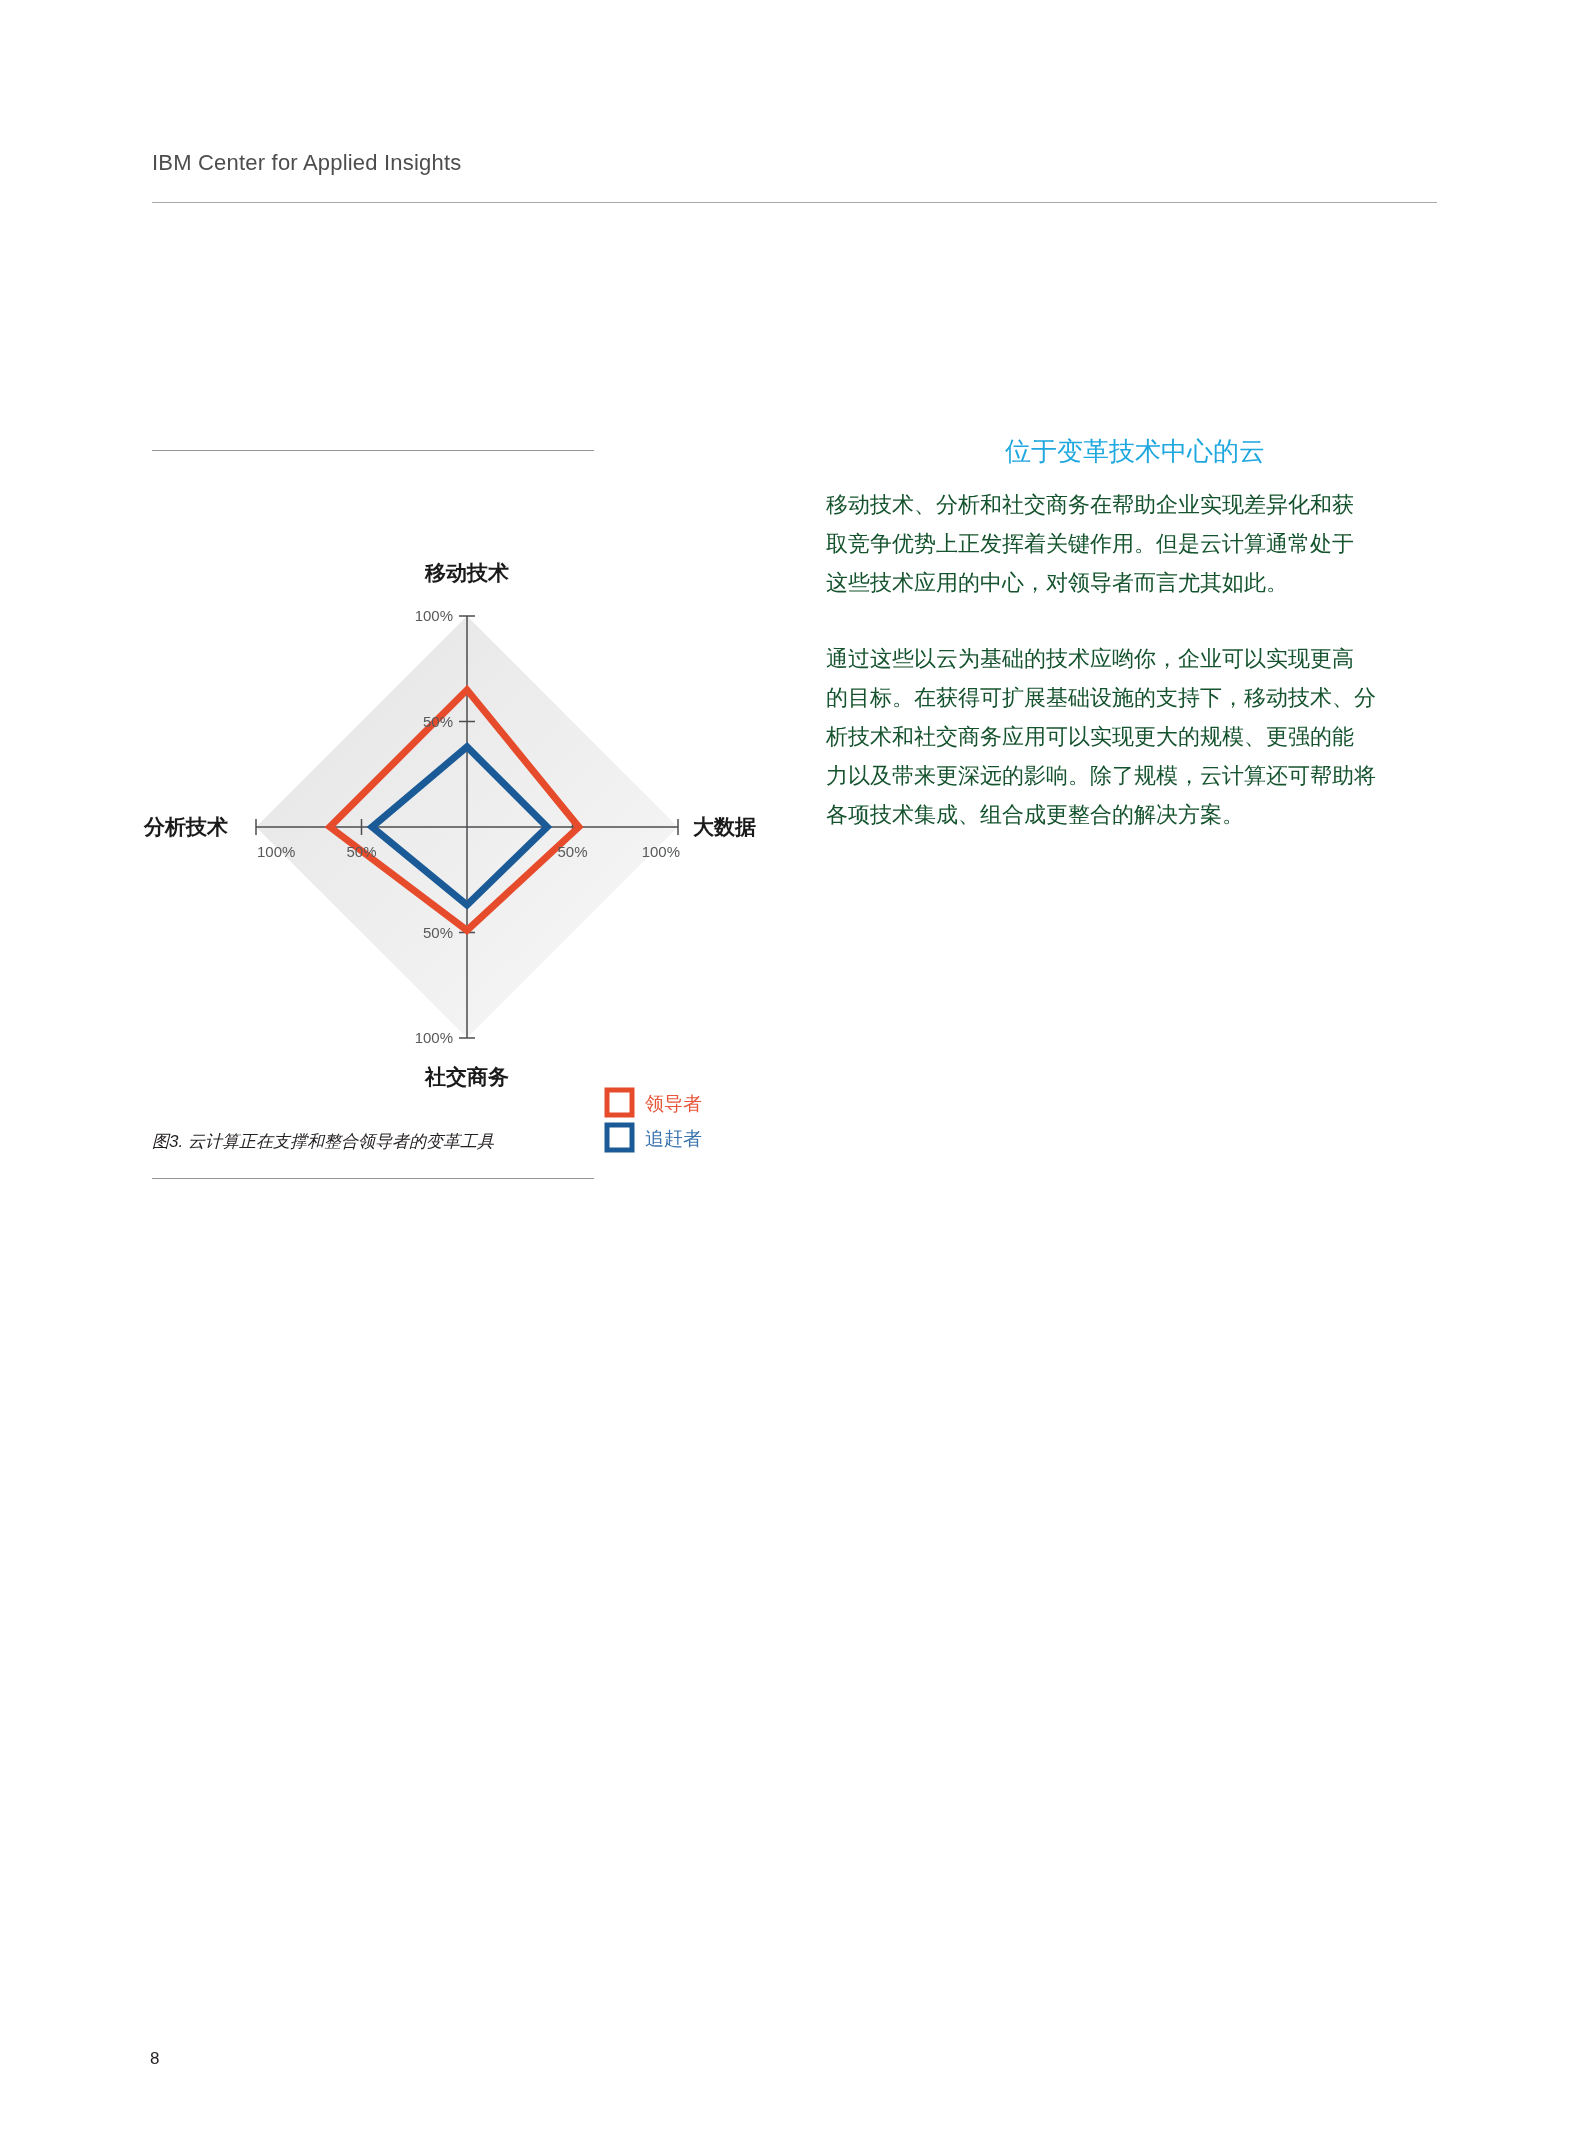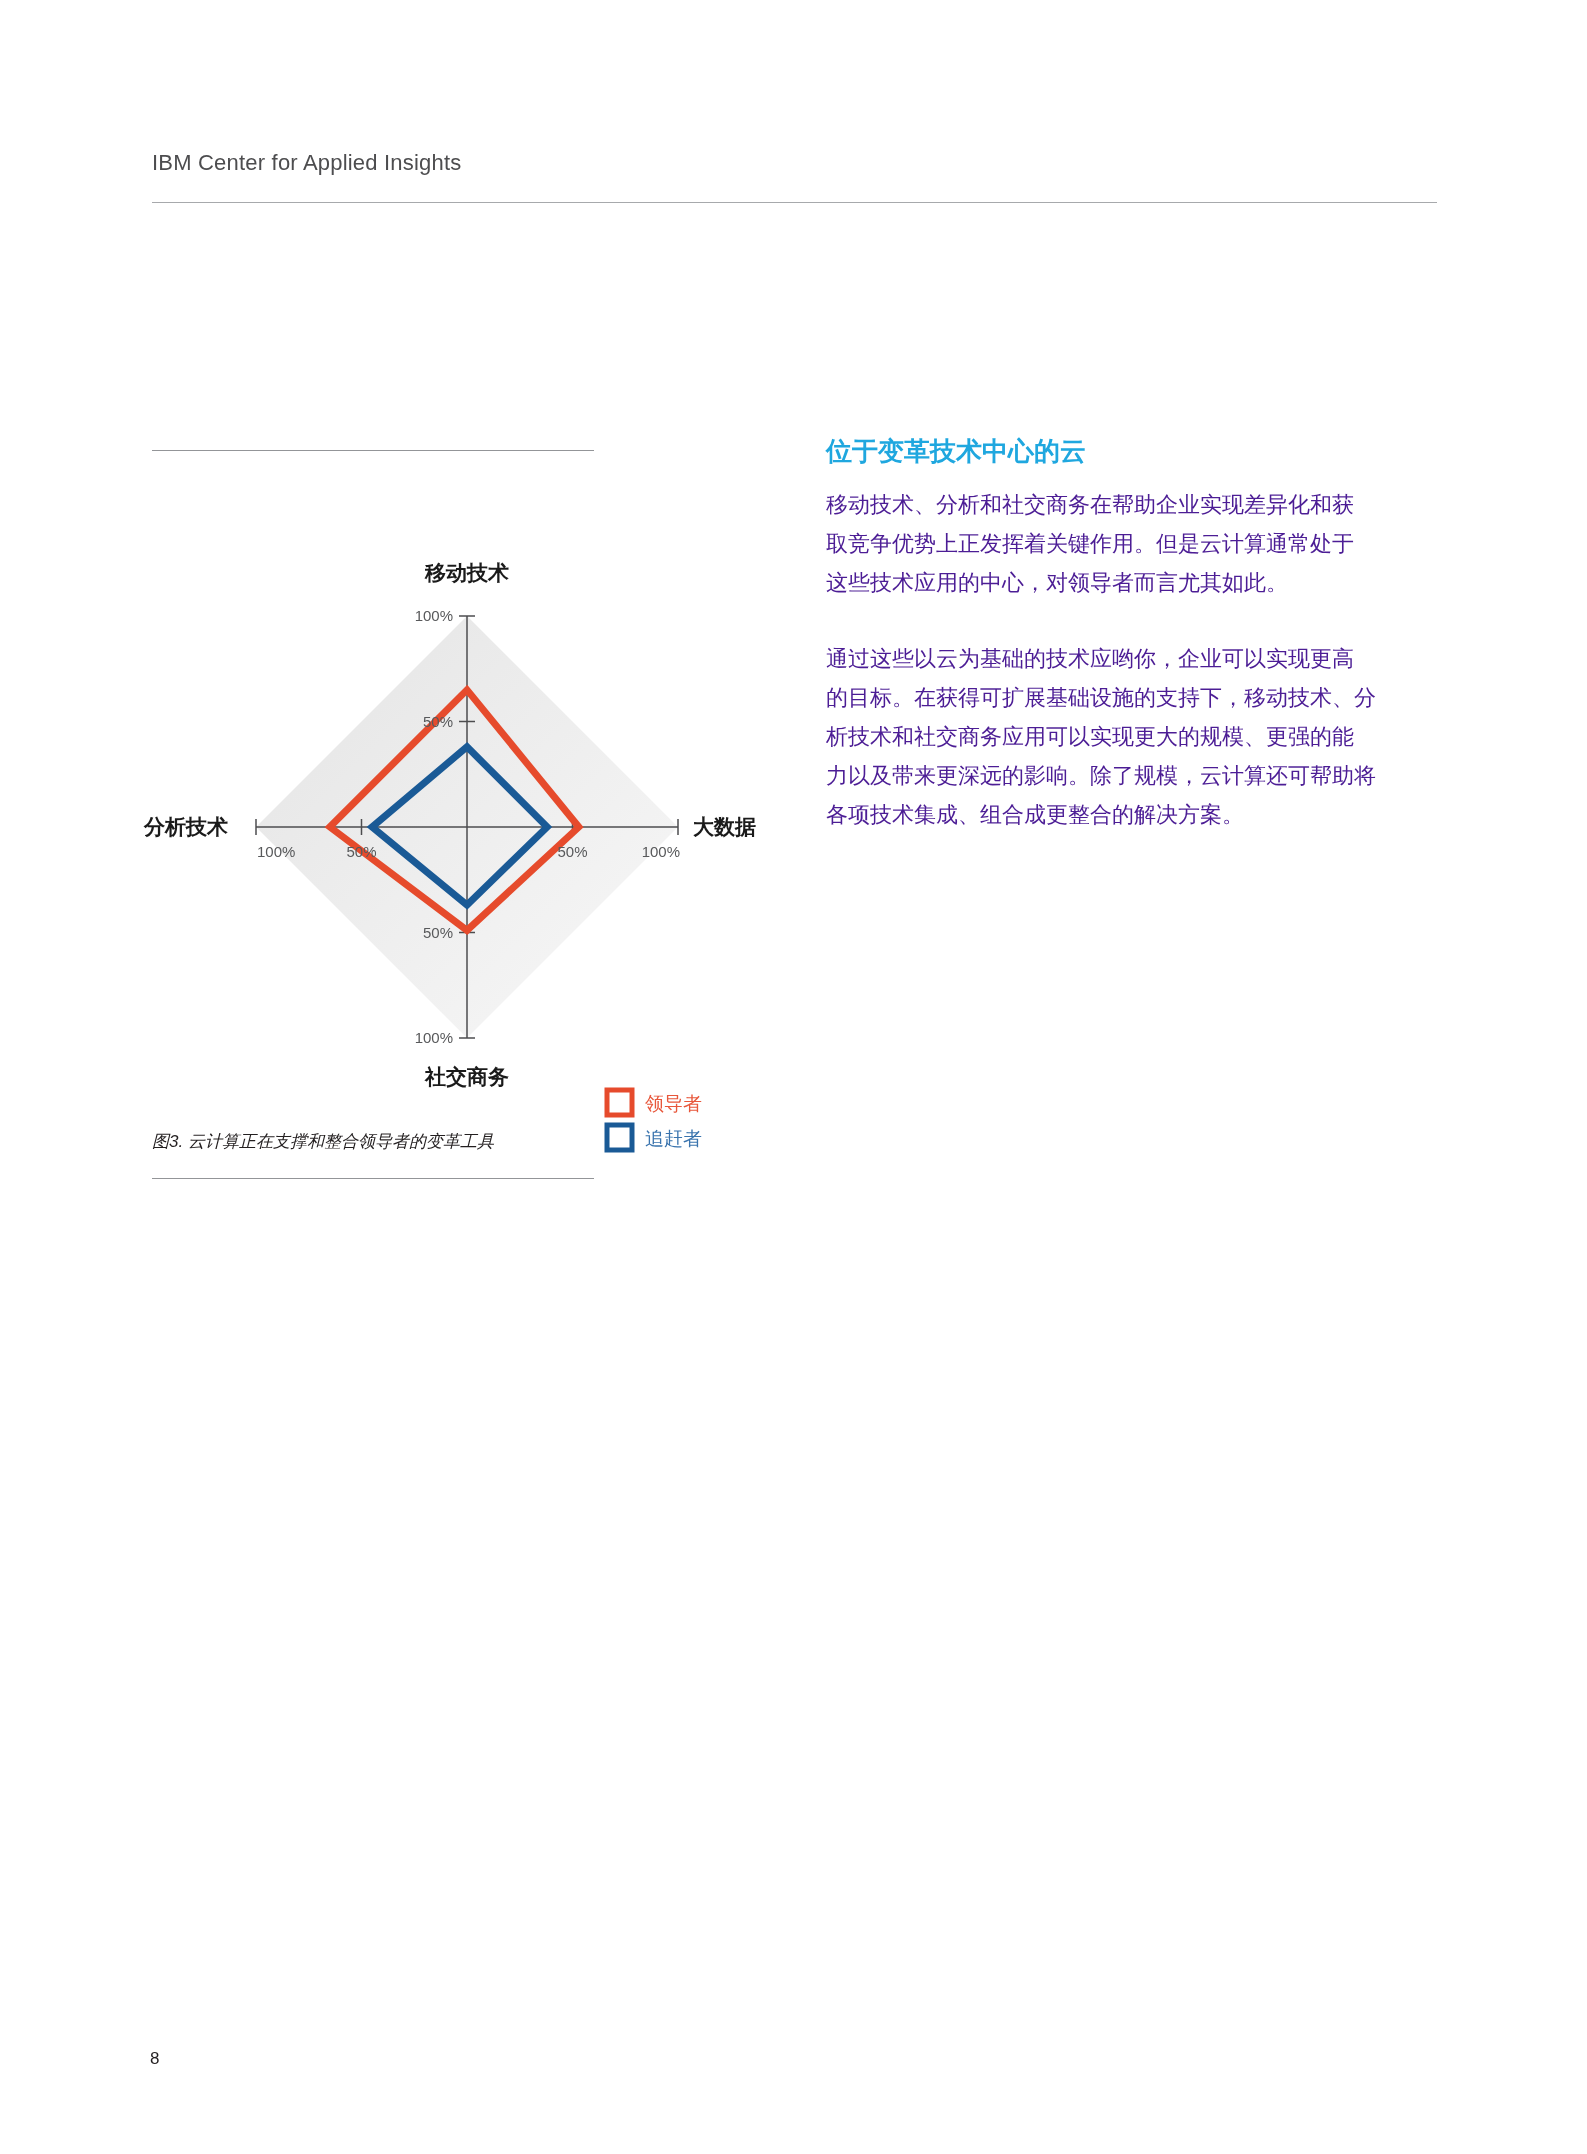--- a/index.html
+++ b/index.html
@@ -32,25 +32,25 @@
   .chart-wrap{left:140px; top:540px; width:660px; height:620px;}
   svg text{font-family:"Liberation Sans", sans-serif;}
   .axis-title{font-size:21px; font-weight:bold; fill:#1a1a1a;}
   .tick-label{font-size:15px; fill:#58595b;}
   .legend-label{font-size:19px;}
   .article{
     left:826px; top:434px; width:618px;
   }
   .article-heading{
     margin:0 0 16px 0;
-    font-size:26px; font-weight:bold; color:#1fa7df;
+    font-size:26px; font-weight:normal; color:#1fa7df;text-align:center;
   }
   .para{
     margin:0 0 37px 0;
-    font-size:22px; line-height:39px; color:#4c1d95;
+    font-size:22px; line-height:39px; color:#14532d;
     white-space:pre-line;
   }
   .page-number{
     left:150px; top:2049px;
     font-size:17px; color:#231f20;
   }
 </style>
 </head>
 <body>
 

